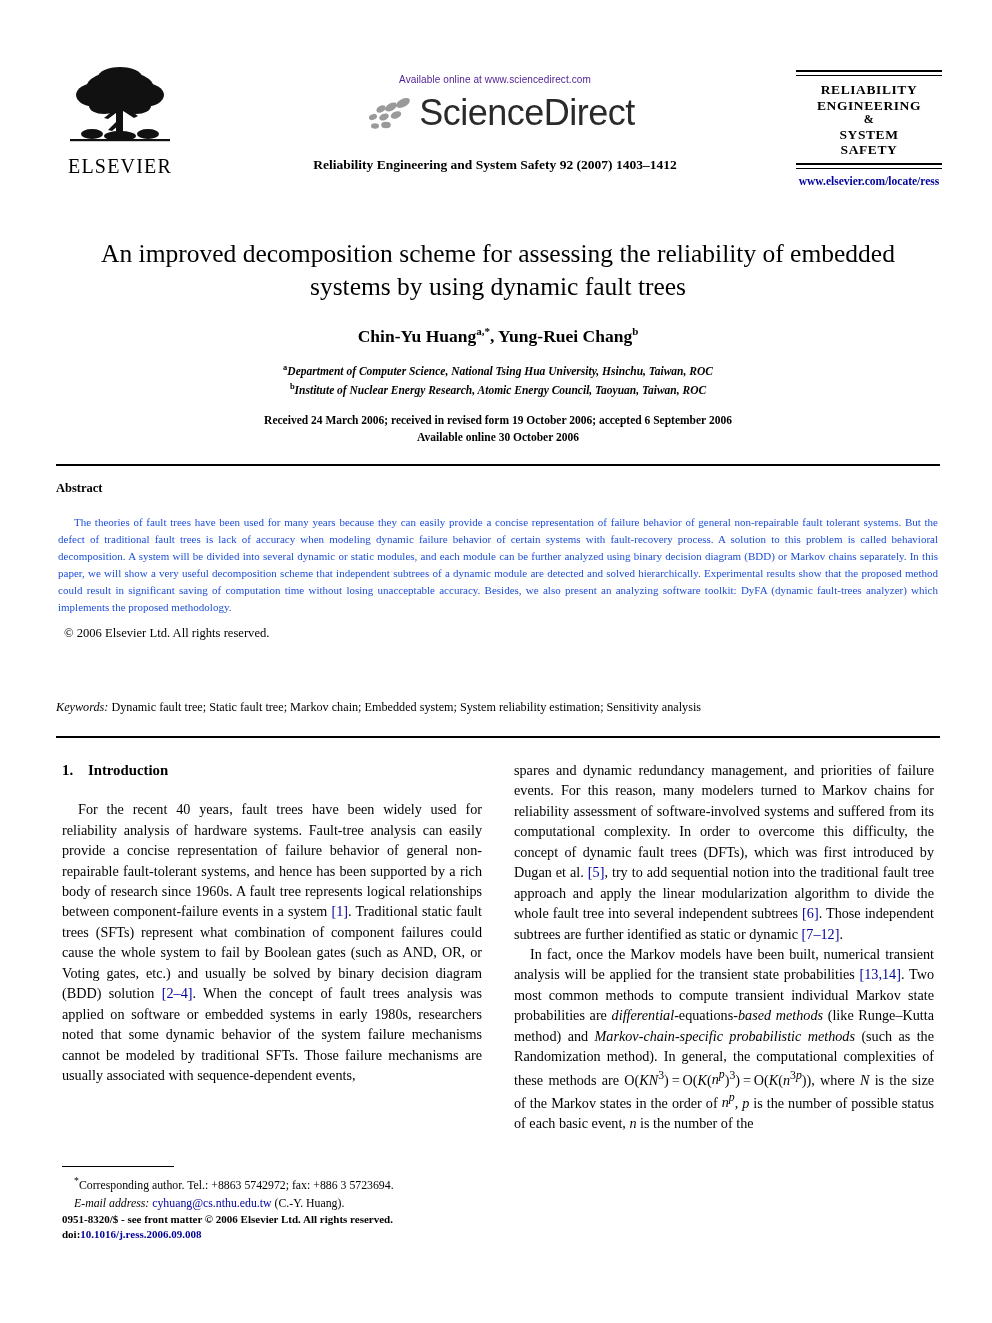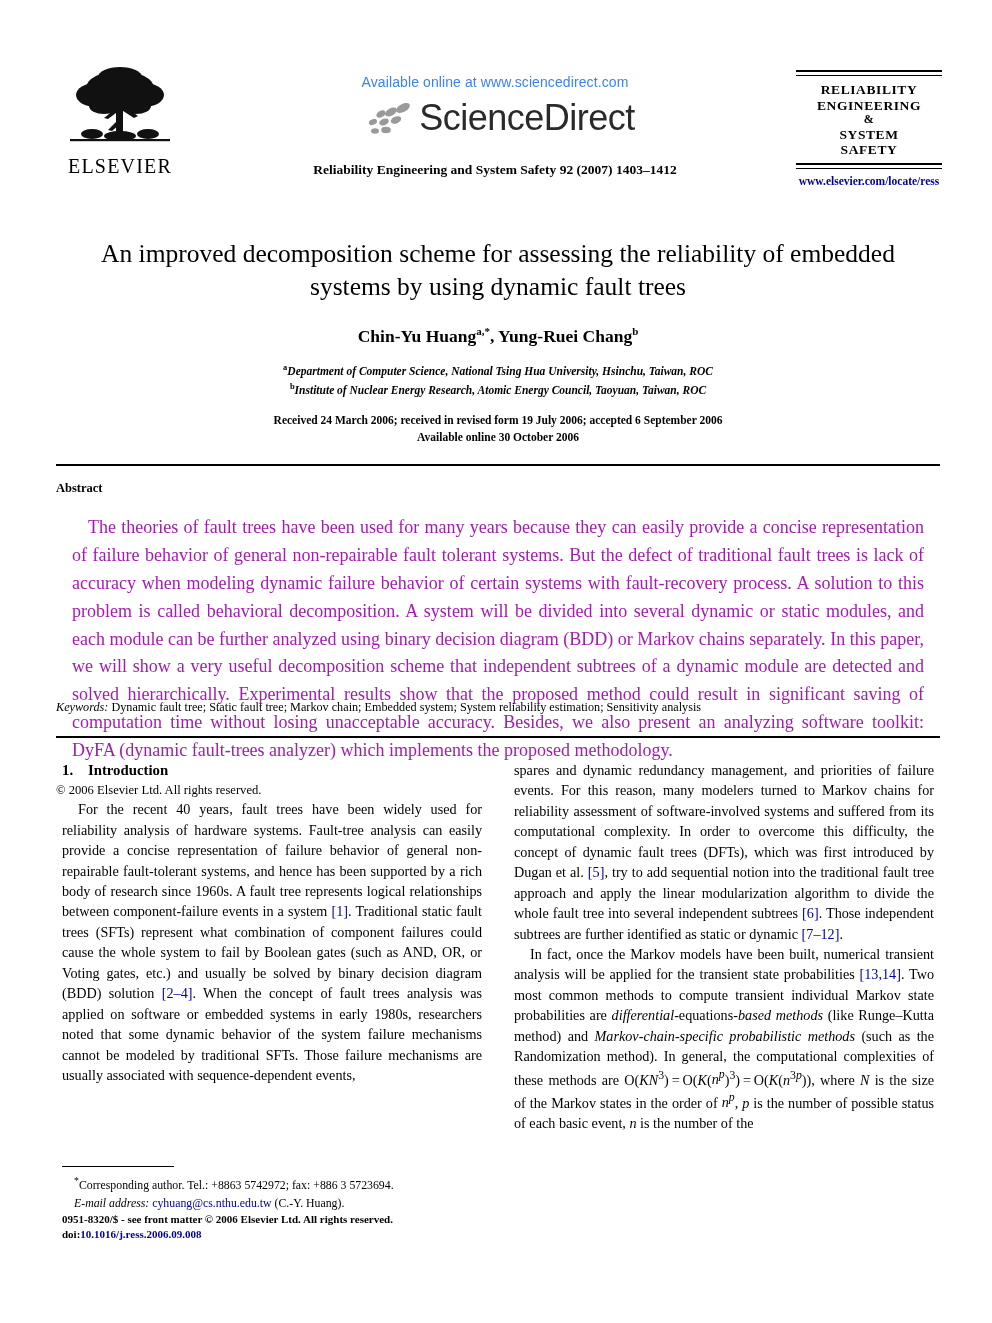--- a/index.html
+++ b/index.html
@@ -48,22 +48,22 @@
 
   .sd-block {
     position: absolute;
     left: 224px;
     top: 16px;
     width: 430px;
     text-align: center;
   }
   .sd-available {
     font-family: "Liberation Sans", sans-serif;
-    font-size: 14px;
-    color: #3b82f6;
+    font-size: 10px;
+    color: #4c1d95;
     letter-spacing: 0.1px;
     text-align: center;
   }
   .sd-logo-row {
     display: flex;
     align-items: flex-start;
     justify-content: center;
     margin-top: 10px;
   }
   .sd-word {
@@ -181,33 +181,33 @@
   }
   .abstract-head {
     font-family: "Liberation Serif", serif;
     font-weight: bold;
     font-size: 12.5px;
     color: #000;
     margin-bottom: 18px;
   }
   .abstract-body {
     font-family: "Liberation Serif", serif;
-    font-size: 18px;
+    font-size: 11px;
     line-height: 1.55;
     text-align: justify;
     text-indent: 16px;
-    color: #a21caf;
-    margin: 16px;
+    color: #1d4ed8;
+    margin: 2px;
   }
   .abstract-copy {
     font-family: "Liberation Serif", serif;
     font-size: 12.6px;
     line-height: 1.55;
     color: #000;
-    margin: 0;
+    margin: 8px;
   }
   .keywords {
     position: absolute;
     left: 56px;
     top: 700px;
     width: 884px;
     font-family: "Liberation Serif", serif;
     font-size: 12.2px;
     color: #000;
   }
@@ -346,21 +346,21 @@
   </div>
 
   <div class="titleblock">
     <h1 class="paper-title">An improved decomposition scheme for assessing the reliability of embedded systems by using dynamic fault trees</h1>
     <div class="authors">Chin-Yu Huang<sup>a,*</sup>, Yung-Ruei Chang<sup>b</sup></div>
     <div class="affil">
       <div><sup>a</sup><span>Department of Computer Science, National Tsing Hua University, Hsinchu, Taiwan, ROC</span></div>
       <div><sup>b</sup><span>Institute of Nuclear Energy Research, Atomic Energy Council, Taoyuan, Taiwan, ROC</span></div>
     </div>
     <div class="dates">
-      <div>Received 24 March 2006; received in revised form 19 July 2006; accepted 6 September 2006</div>
+      <div>Received 24 March 2006; received in revised form 19 October 2006; accepted 6 September 2006</div>
       <div>Available online 30 October 2006</div>
     </div>
   </div>
 
   <div class="rule-thick" id="rule-abstract-top"></div>
 
   <div class="abstract-wrap">
     <div class="abstract-head">Abstract</div>
     <p class="abstract-body">The theories of fault trees have been used for many years because they can easily provide a concise representation of failure behavior of general non-repairable fault tolerant systems. But the defect of traditional fault trees is lack of accuracy when modeling dynamic failure behavior of certain systems with fault-recovery process. A solution to this problem is called behavioral decomposition. A system will be divided into several dynamic or static modules, and each module can be further analyzed using binary decision diagram (BDD) or Markov chains separately. In this paper, we will show a very useful decomposition scheme that independent subtrees of a dynamic module are detected and solved hierarchically. Experimental results show that the proposed method could result in significant saving of computation time without losing unacceptable accuracy. Besides, we also present an analyzing software toolkit: DyFA (dynamic fault-trees analyzer) which implements the proposed methodology.</p>
     <p class="abstract-copy">© 2006 Elsevier Ltd. All rights reserved.</p>

